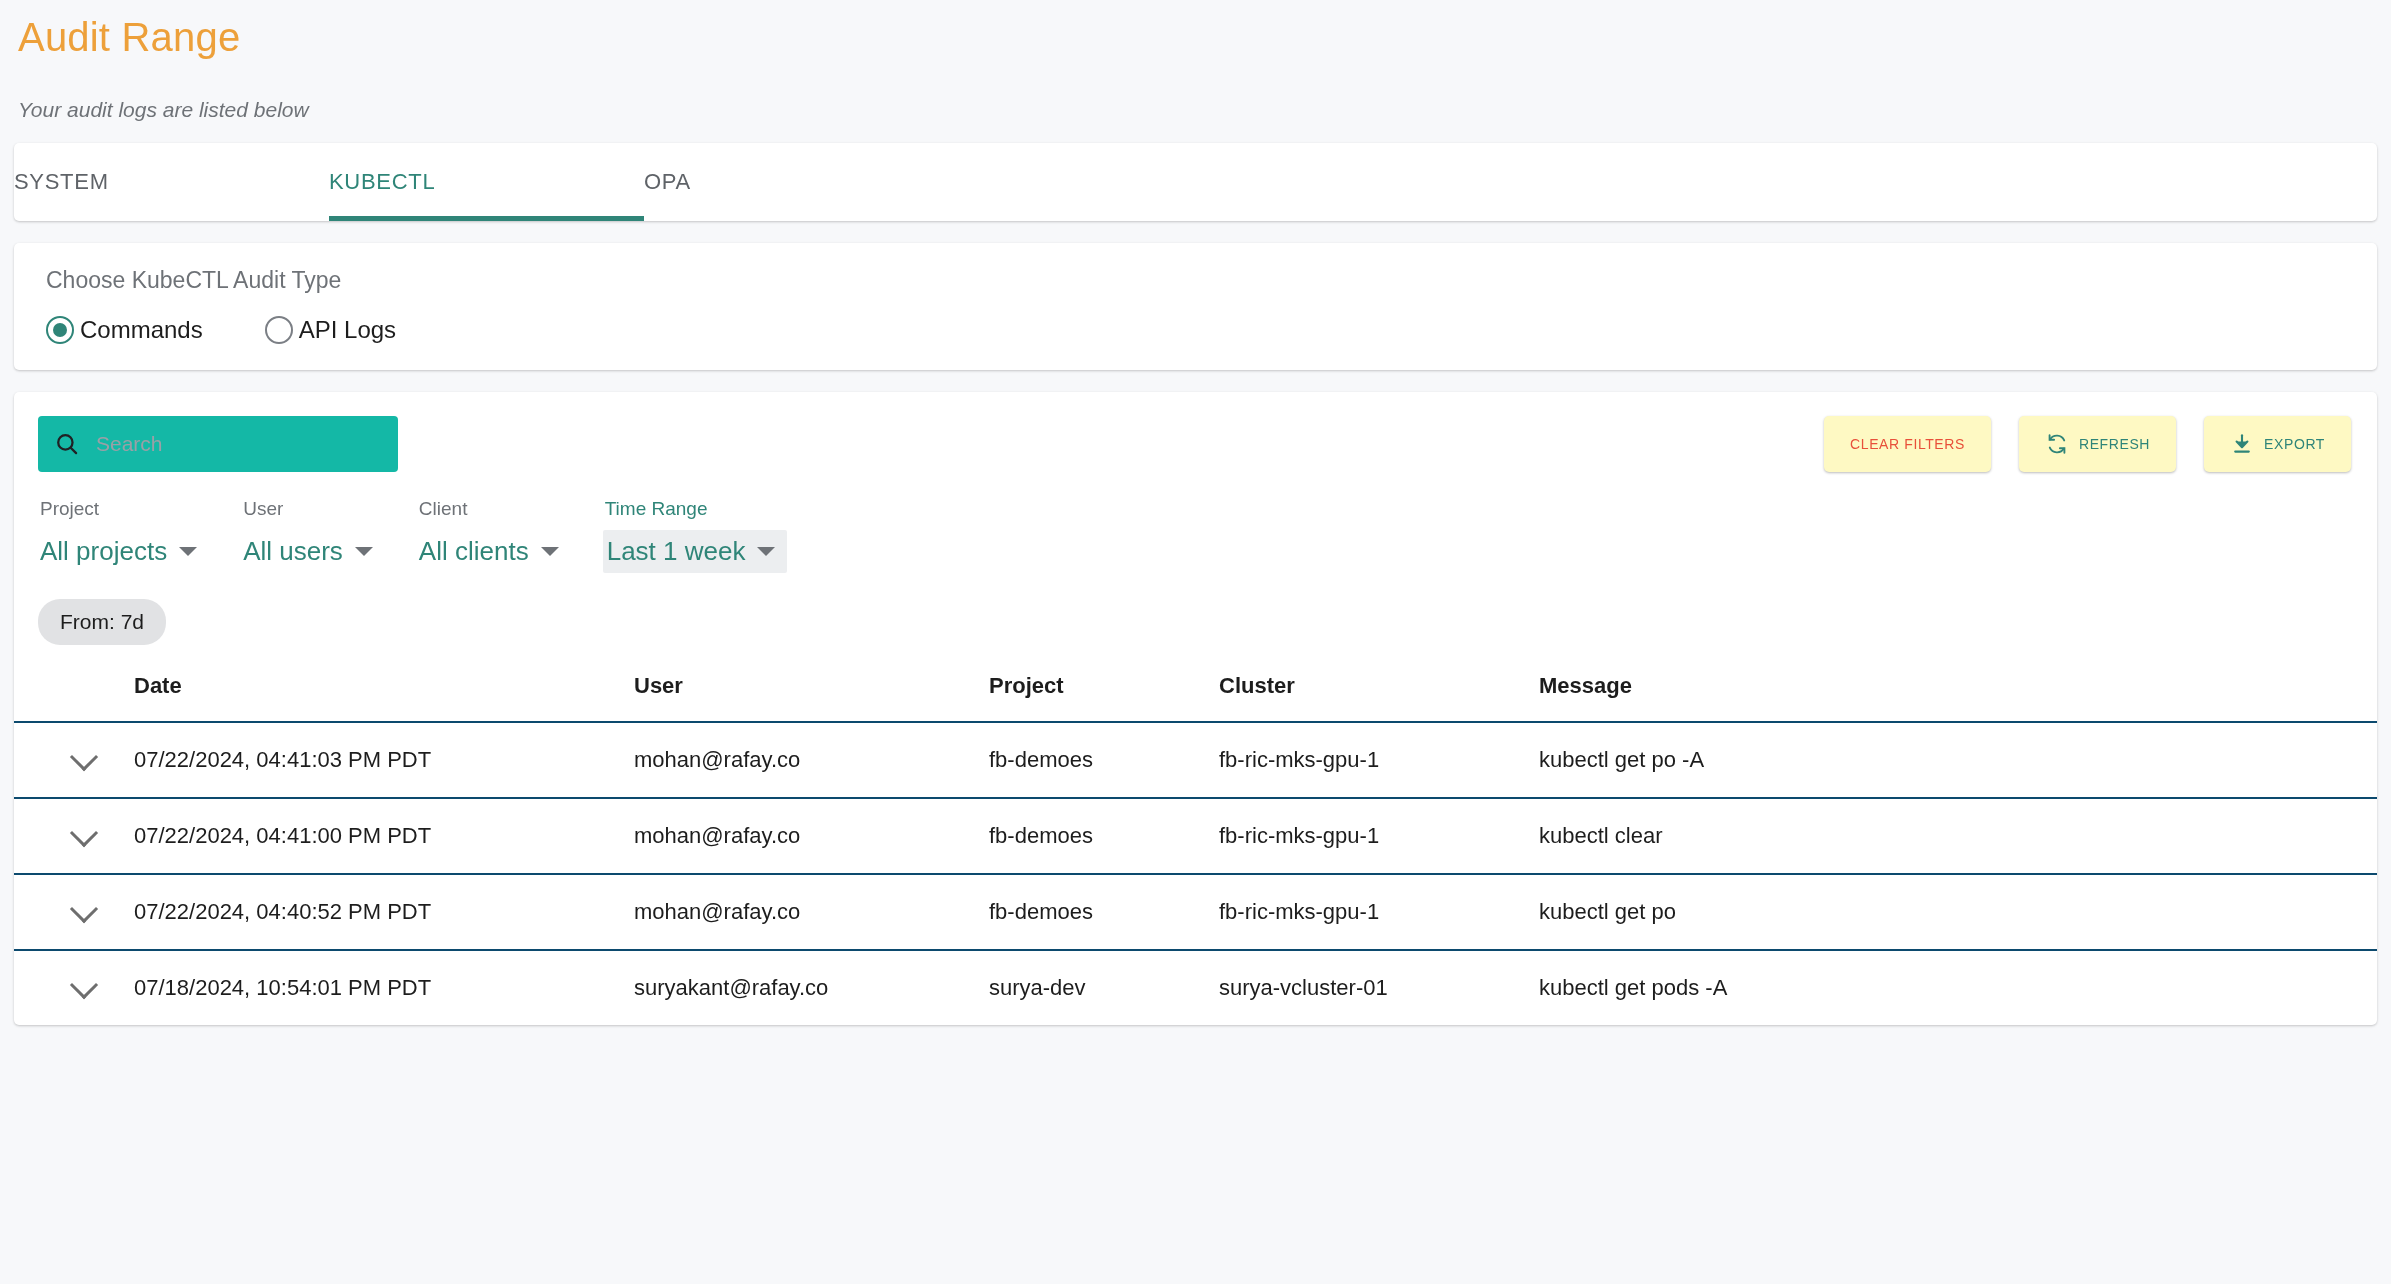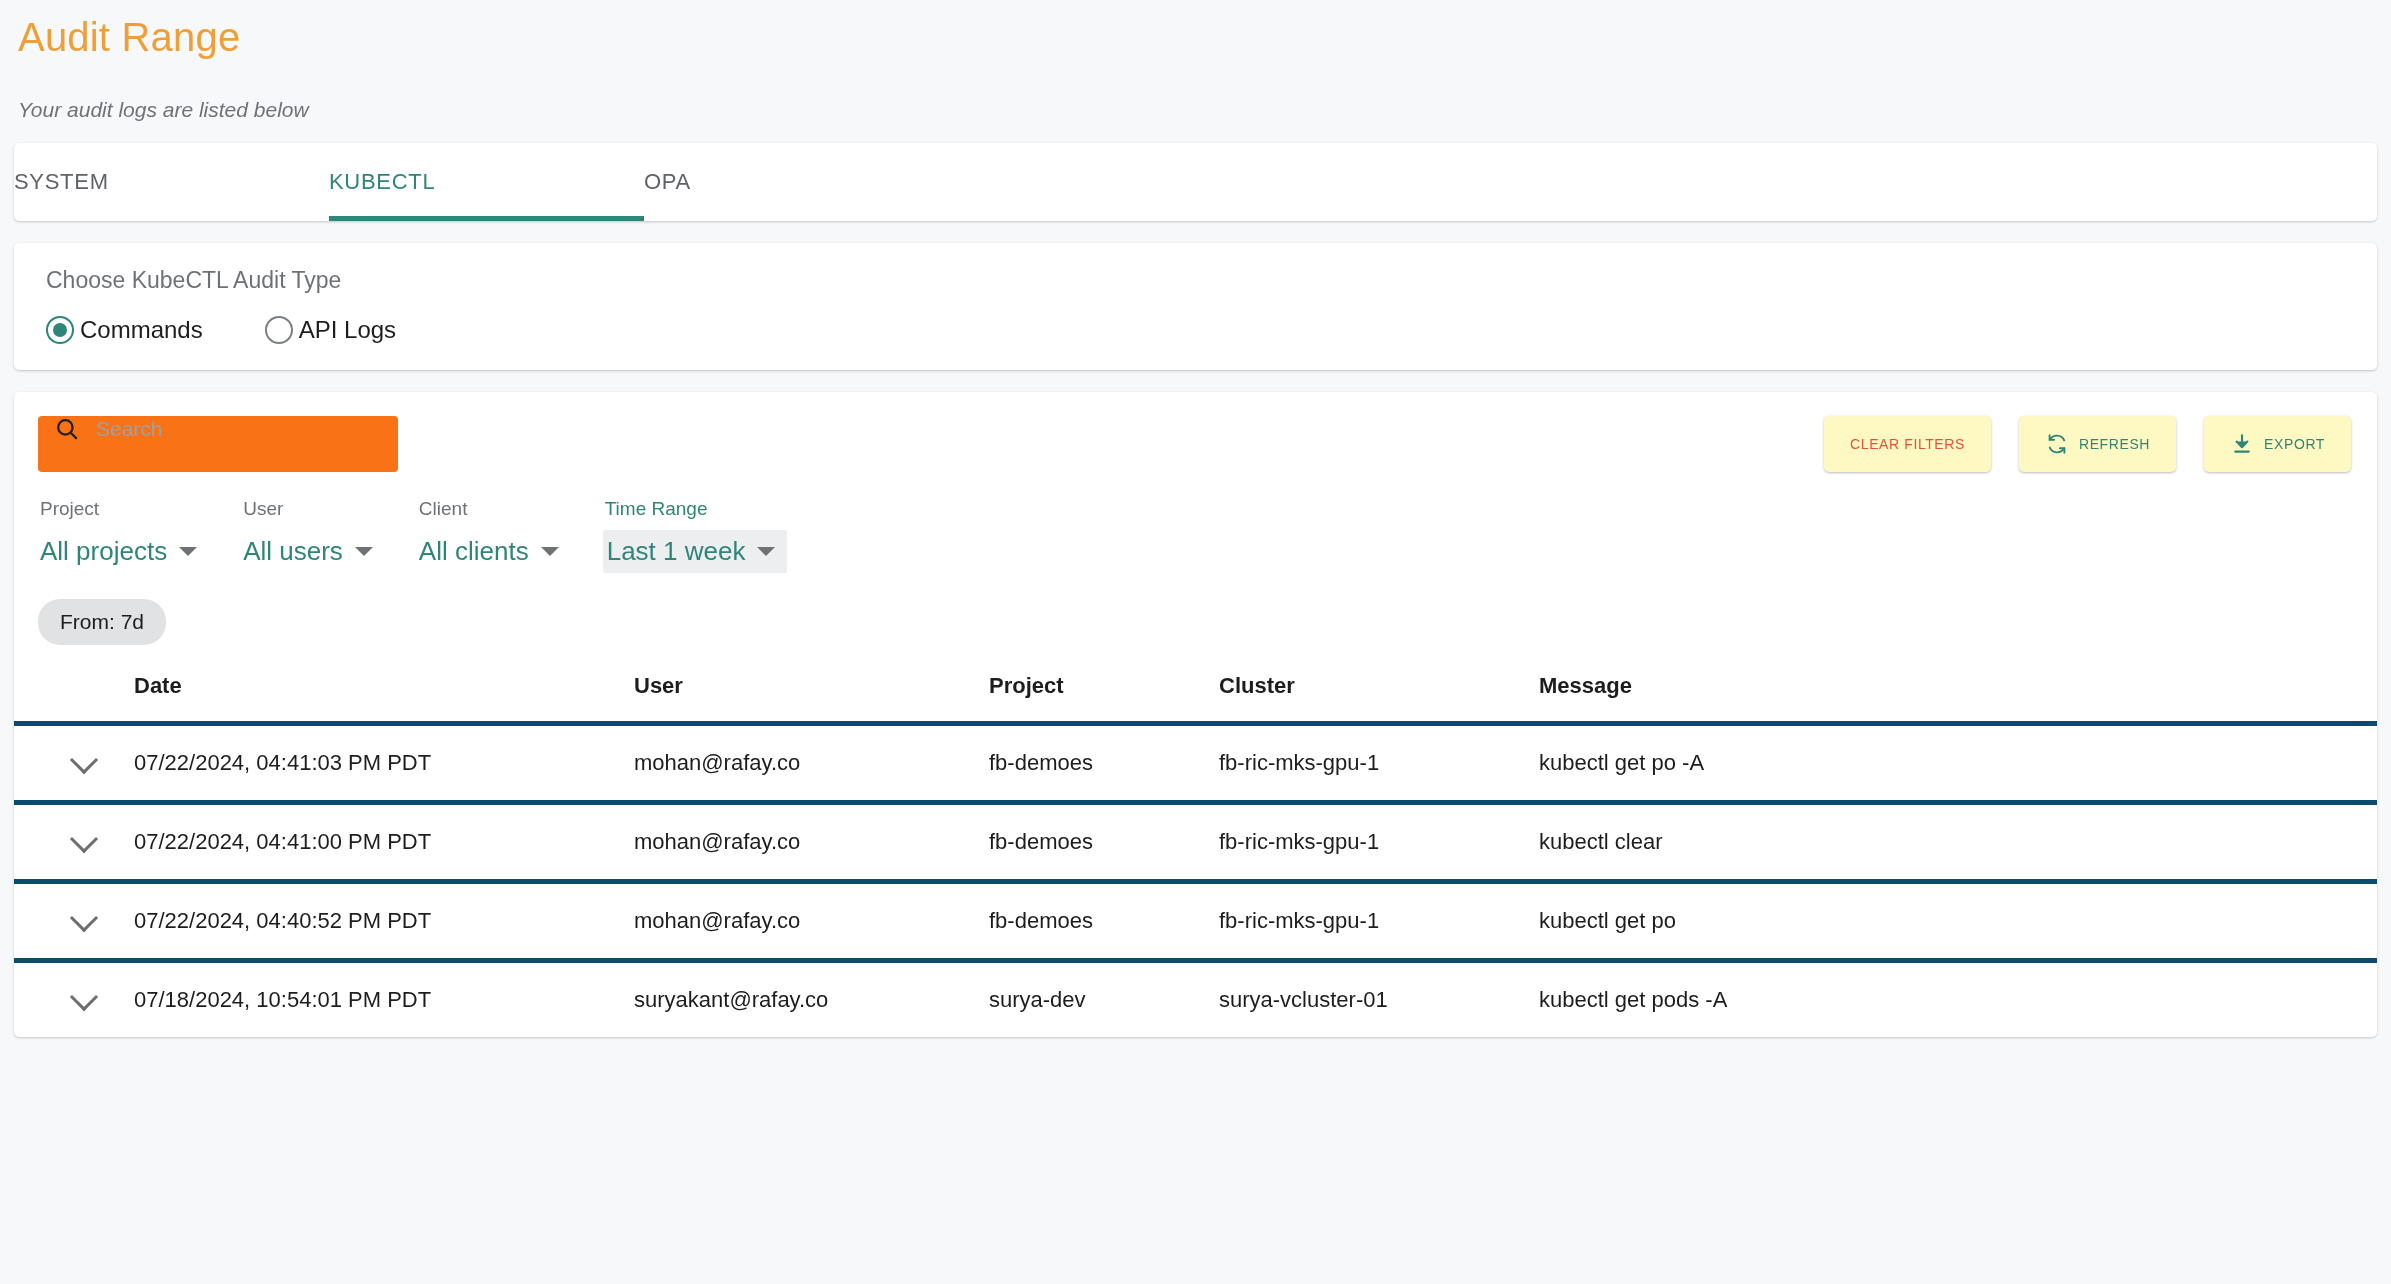--- a/index.html
+++ b/index.html
@@ -105,24 +105,24 @@
   .main-card { margin-top: 22px; padding: 0; }
   .filter-top {
     display: flex;
     align-items: flex-start;
     justify-content: space-between;
     padding: 24px 24px 0 24px;
   }
   .search-box {
     width: 360px;
     height: 56px;
-    background: #f97316;
+    background: #14b8a6;
     border-radius: 4px;
     display: flex;
-    align-items: flex-start;
+    align-items: center;
     padding: 0 16px;
     gap: 14px;
   }
   .search-box input {
     border: none;
     background: transparent;
     outline: none;
     font-size: 21px;
     color: #303134;
     width: 100%;
@@ -218,21 +218,21 @@
     text-align: left;
     font-size: 22px;
     font-weight: bold;
     color: #1d1d1d;
     padding: 0 0 22px 0;
   }
   table.audit-table td {
     font-size: 22px;
     color: #1d1d1d;
     padding: 24px 0;
-    border-top: 5px solid #0c4a6e;
+    border-top: 2px solid #0c4a6e;
   }
   .col-exp  { width: 120px; padding-left: 60px !important; }
   .col-date { width: 500px; }
   .col-user { width: 355px; }
   .col-proj { width: 230px; }
   .col-clus { width: 320px; }
   .chev {
     display: inline-block;
     width: 20px; height: 20px;
     border-right: 3.5px solid #6e6e6e;

